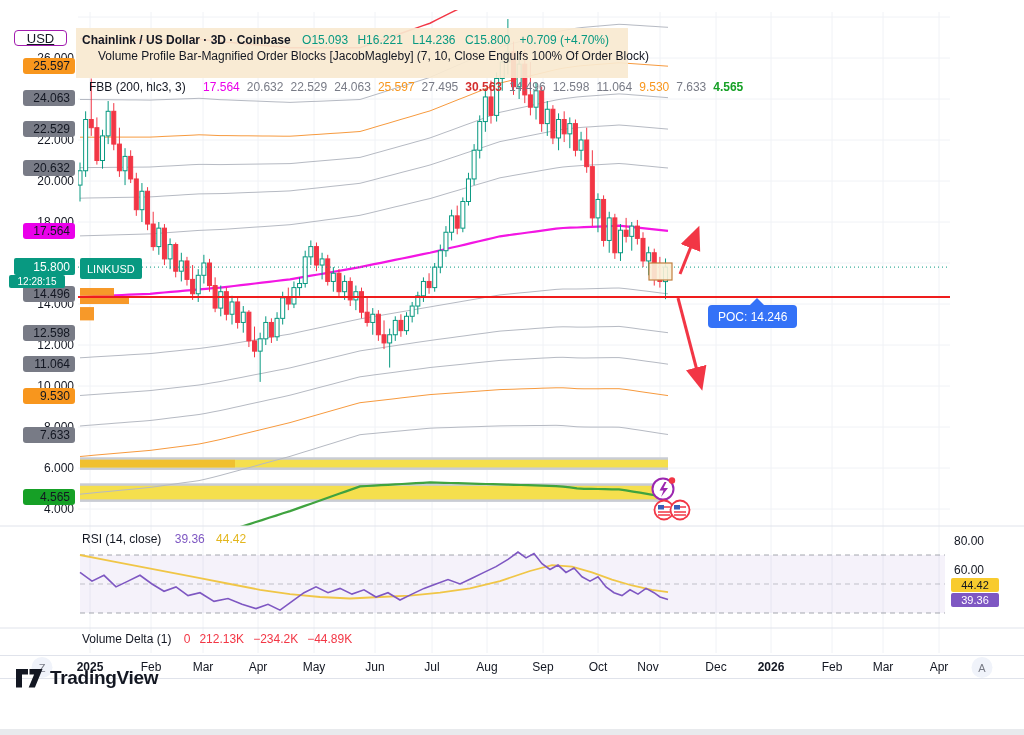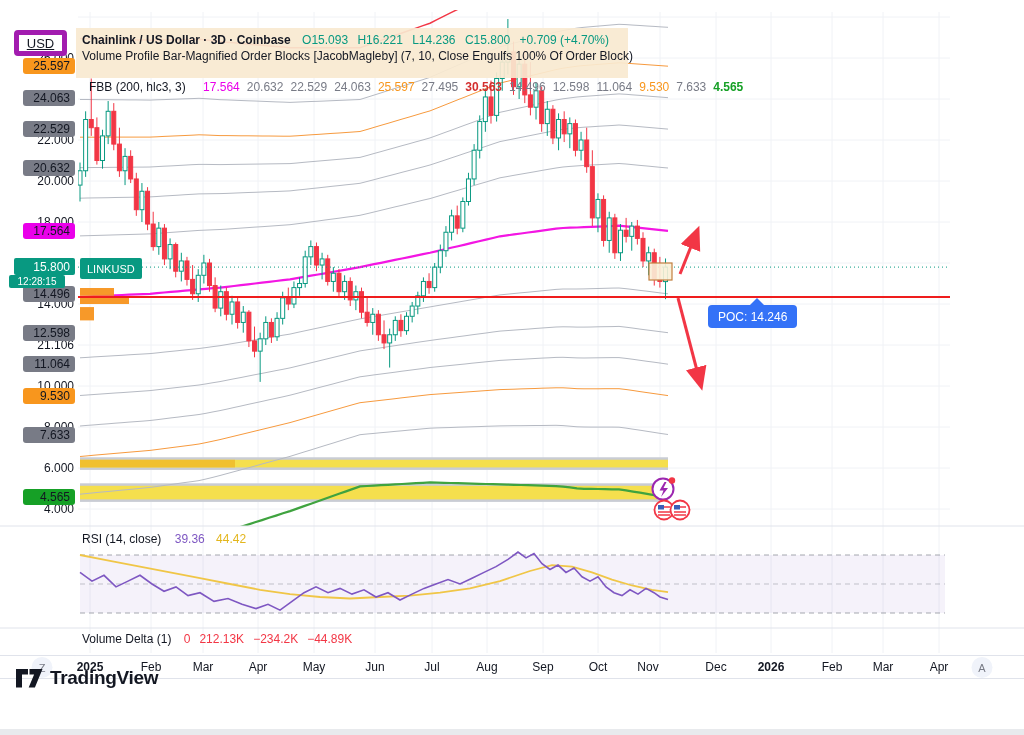--- a/index.html
+++ b/index.html
@@ -5,28 +5,28 @@
   * { margin:0; padding:0; box-sizing:border-box; }
   html,body { background:#fff; }
   #app {
     position:relative; width:1024px; height:735px; overflow:hidden;
     font-family:"Liberation Sans", sans-serif; background:#fff; color:#131722;
   }
   #chart-svg { position:absolute; left:0; top:0; z-index:1; }
   .ovl { position:absolute; z-index:3; }
   #attribution { left:12px; top:6px; font-size:12px; color:#131722; }
   #usd-btn {
-    left:14px; top:30px; width:53px; height:26px; background:#fff;
-    border:5px solid #a21caf; border-radius:4px; font-size:13px; color:#131722;
+    left:14px; top:30px; width:53px; height:16px; background:#fff;
+    border:1px solid #a21caf; border-radius:4px; font-size:13px; color:#131722;
     display:flex; align-items:center; justify-content:center; z-index:4;text-decoration:underline;
   }
   #legend-bg { left:76px; top:28px; width:552px; height:50px; background:rgba(248,233,208,0.92); z-index:2; }
   .legend-row { left:82px; font-size:12px; white-space:nowrap; color:#131722; }
   #legend-row1 { top:33px; }
-  #legend-row2 { top:49px; }
+  #legend-row2 { top:49px;margin-left:16px; }
   #legend-row3 { top:64px; }
   #legend-row4 { top:80px; }
   .sym-title { font-weight:700; margin-right:8px; }
   .ohlc { color:#089981; margin-right:6px; }
   .fbb-vals span { margin-left:7px; }
   #price-axis-labels div { position:absolute; right:950px; white-space:nowrap; font-size:12px; color:#131722; }
   .axis-badge {
     position:absolute; height:16px; border-radius:3px; color:#fff; font-size:11px;
     display:flex; align-items:center; justify-content:flex-end; padding:0 5px; min-width:52px;
   }
@@ -394,21 +394,21 @@
   <span>FBB (200, hlc3, 3)</span>
   <span id="fbb-values-holder"><span style="color: rgb(234, 0, 234);">17.564</span><span style="color: rgb(120, 123, 134);">20.632</span><span style="color: rgb(120, 123, 134);">22.529</span><span style="color: rgb(120, 123, 134);">24.063</span><span style="color: rgb(248, 150, 29);">25.597</span><span style="color: rgb(120, 123, 134);">27.495</span><span style="color: rgb(211, 47, 47); font-weight: 700;">30.563</span><span style="color: rgb(120, 123, 134);">14.496</span><span style="color: rgb(120, 123, 134);">12.598</span><span style="color: rgb(120, 123, 134);">11.064</span><span style="color: rgb(248, 150, 29);">9.530</span><span style="color: rgb(120, 123, 134);">7.633</span><span style="color: rgb(22, 160, 38); font-weight: 700;">4.565</span></span>
 </div>
 
 <div class="ovl" id="price-axis-labels" style="left:0;top:0;width:78px;height:655px;">
       <div style="position: absolute; right: 4px; top: 51px; font-size: 12px;">26.000</div>
       <div style="position: absolute; right: 4px; top: 133px; font-size: 12px;">22.000</div>
       <div style="position: absolute; right: 4px; top: 174px; font-size: 12px;">20.000</div>
       <div style="position: absolute; right: 4px; top: 215px; font-size: 12px;">18.000</div>
       <div style="position: absolute; right: 4px; top: 297px; font-size: 12px;">14.000</div>
-      <div style="position: absolute; right: 4px; top: 338px; font-size: 12px;">21.106</div>
+      <div style="position: absolute; right: 4px; top: 338px; font-size: 12px;">12.000</div>
       <div style="position: absolute; right: 4px; top: 379px; font-size: 12px;">10.000</div>
       <div style="position: absolute; right: 4px; top: 420px; font-size: 12px;">8.000</div>
       <div style="position: absolute; right: 4px; top: 461px; font-size: 12px;">6.000</div>
       <div style="position: absolute; right: 4px; top: 502px; font-size: 12px;">4.000</div>
       <div class="axis-badge" style="right: 3px; top: 58.2615px; background: rgb(248, 150, 29);">25.597</div>
       <div class="axis-badge" style="right: 3px; top: 89.7085px; background: rgb(120, 123, 134);">24.063</div>
       <div class="axis-badge" style="right: 3px; top: 121.155px; background: rgb(120, 123, 134);">22.529</div>
       <div class="axis-badge" style="right: 3px; top: 160.044px; background: rgb(120, 123, 134);">20.632</div>
       <div class="axis-badge" style="right: 3px; top: 222.938px; background: rgb(234, 0, 234);">17.564</div>
       <div class="axis-badge" style="right: 3px; top: 285.832px; background: rgb(120, 123, 134);">14.496</div>
@@ -422,20 +422,26 @@
 <div class="ovl" id="cur-badge">15.800</div>
 <div class="ovl" id="cur-countdown">12:28:15</div>
 <div class="ovl" id="symbol-badge">LINKUSD</div>
 <div class="ovl" id="poc-tip">POC: 14.246</div>
 
 <div class="ovl" id="rsi-title">
   <span>RSI (14, close)</span>
   <span class="v1">39.36</span>
   <span class="v2">44.42</span>
 </div>
+<div class="ovl" id="rsi-axis-holder" style="left:950px;top:527px;width:74px;height:100px;">
+      <div class="rsi-axis-lbl" style="left: 4px; top: 6.5px;">80.00</div>
+      <div class="rsi-axis-lbl" style="left: 4px; top: 35.5px;">60.00</div>
+      <div class="rsi-axis-badge" style="left: 1px; top: 51px; background: rgb(248, 203, 46); color: rgb(19, 23, 34);">44.42</div>
+      <div class="rsi-axis-badge" style="left: 1px; top: 66px; background: rgb(126, 87, 194); color: rgb(255, 255, 255);">39.36</div>
+    </div>
 
 <div class="ovl" id="vd-row">
   <span>Volume Delta (1)</span>
   <span id="vd-values-holder"><span class="vdv">0</span><span class="vdv">212.13K</span><span class="vdv">−234.2K</span><span class="vdv">−44.89K</span></span>
 </div>
 
 <div class="ovl" id="time-axis">
       <div class="t-btn" style="left: 42px;">Z</div>
       <div class="t-lbl bold" style="left: 90px;">2025</div>
       <div class="t-lbl" style="left: 151px;">Feb</div>

